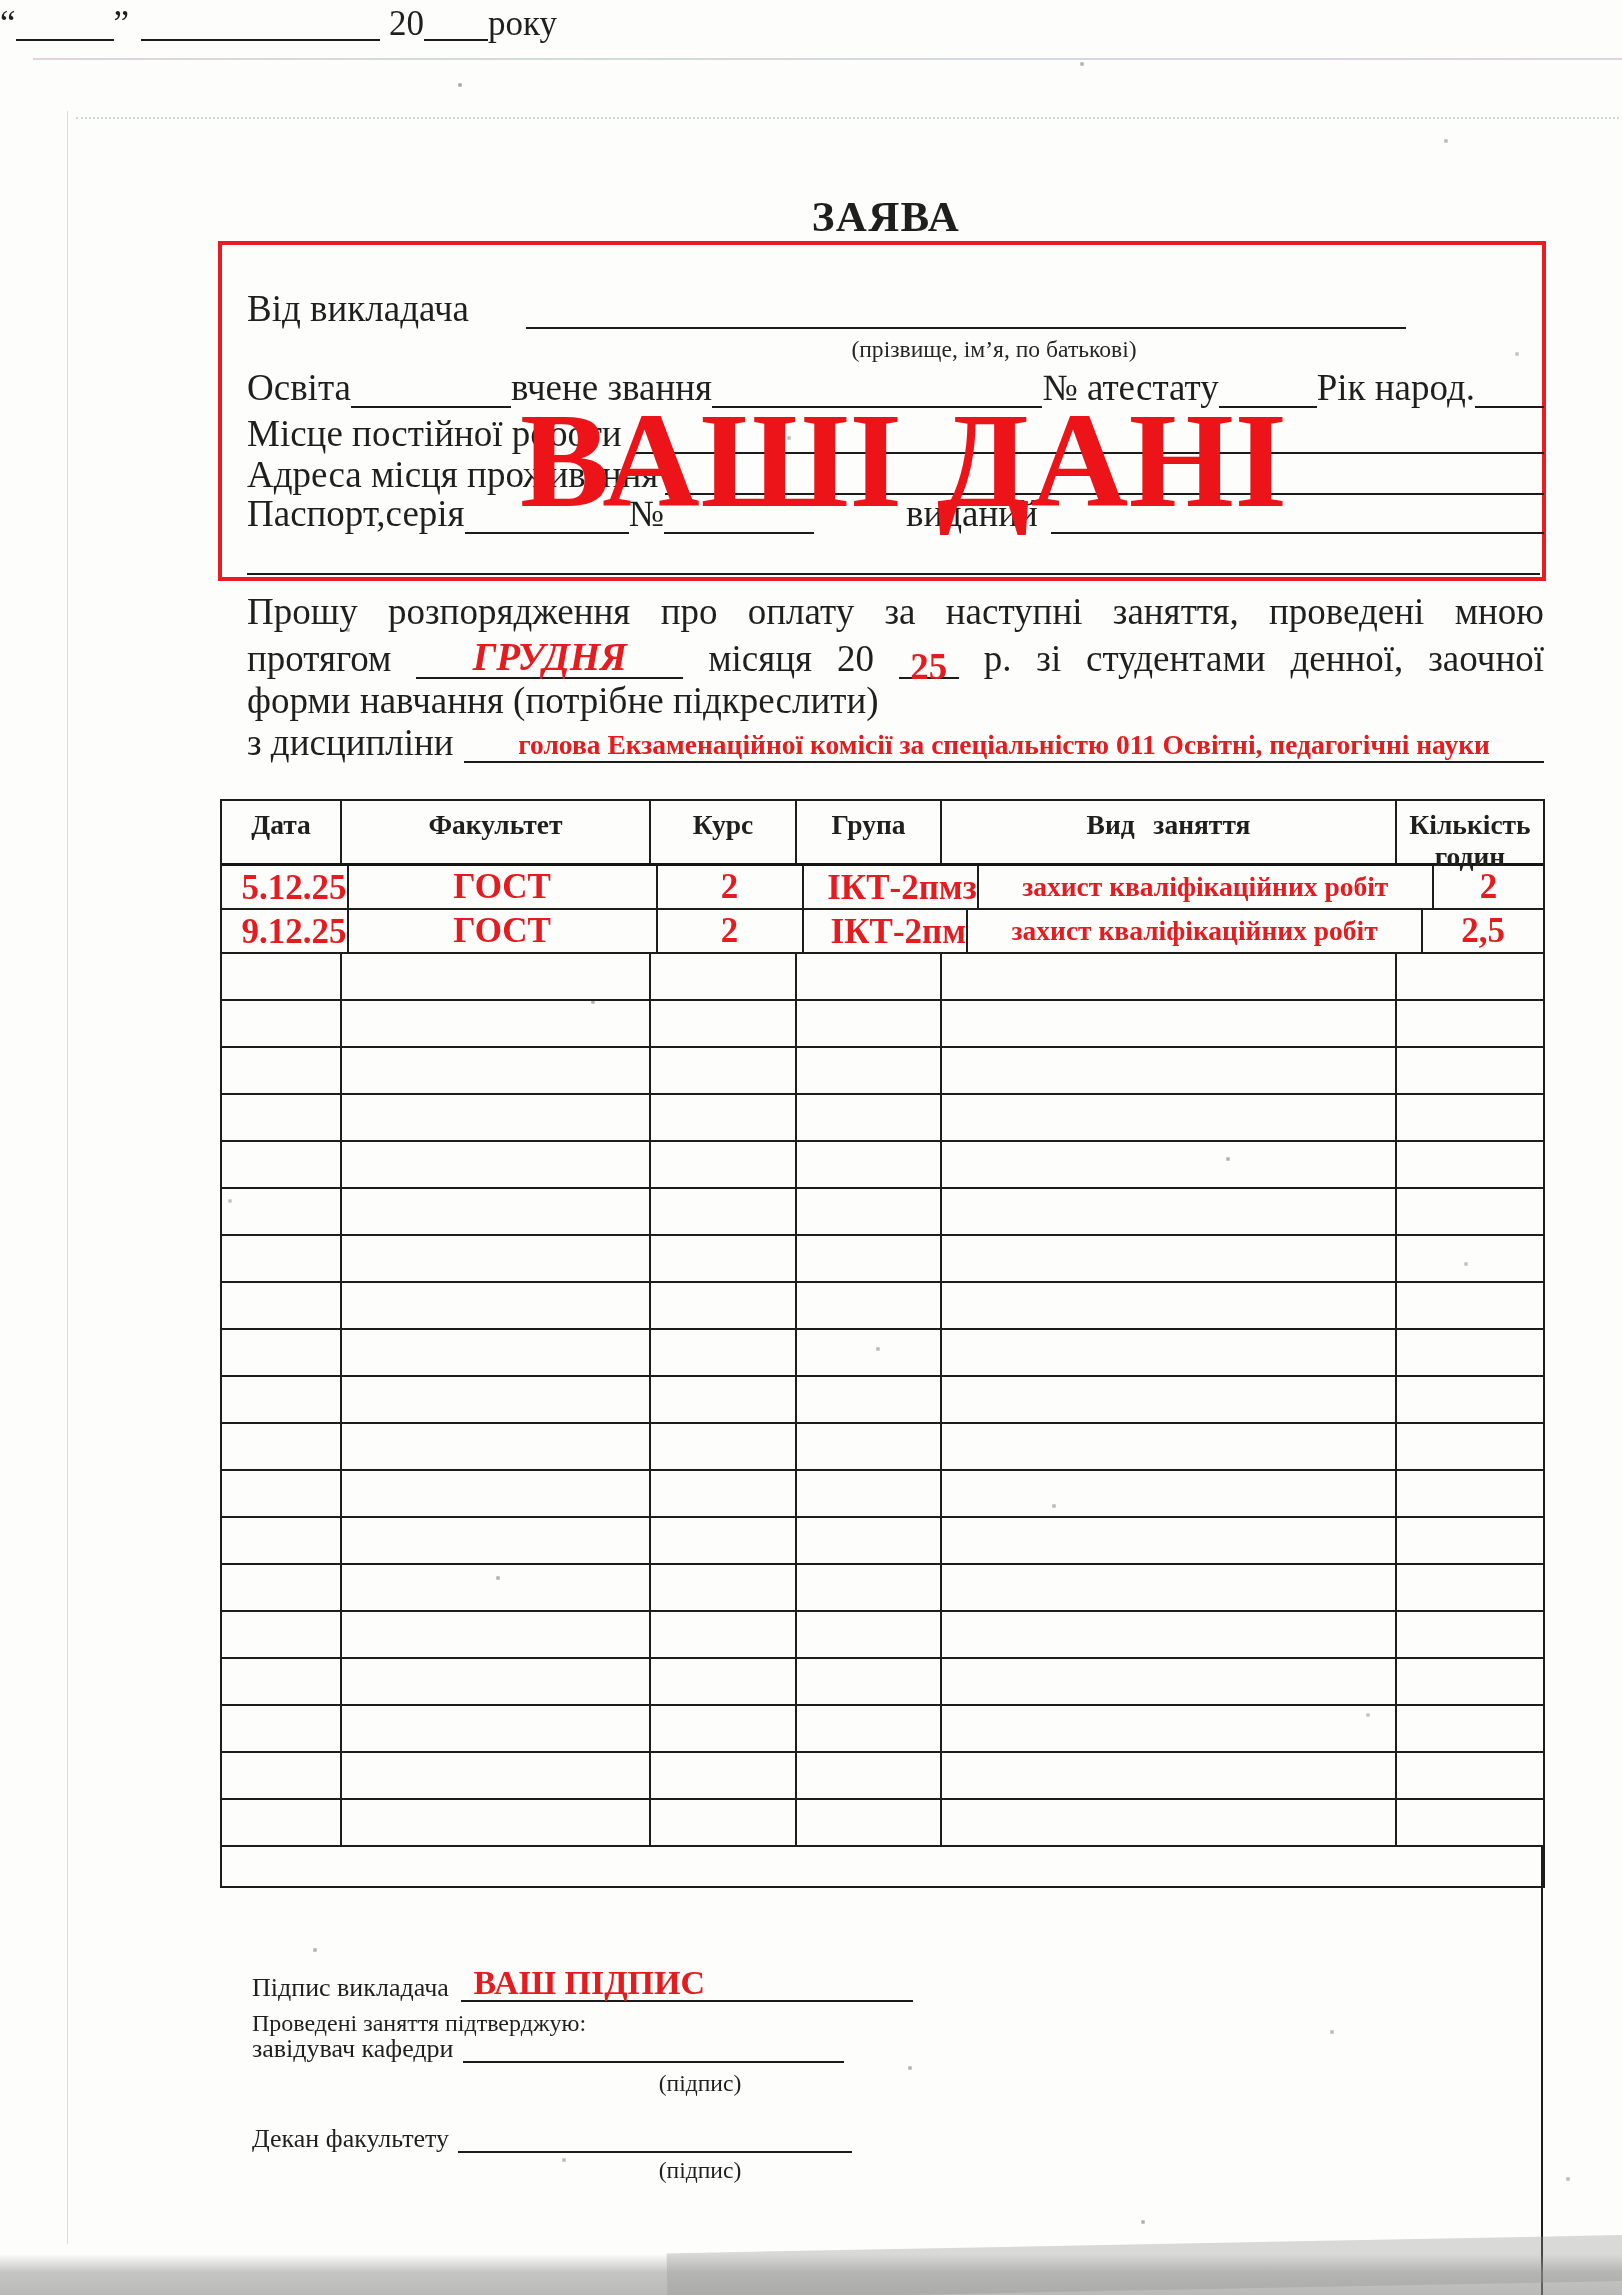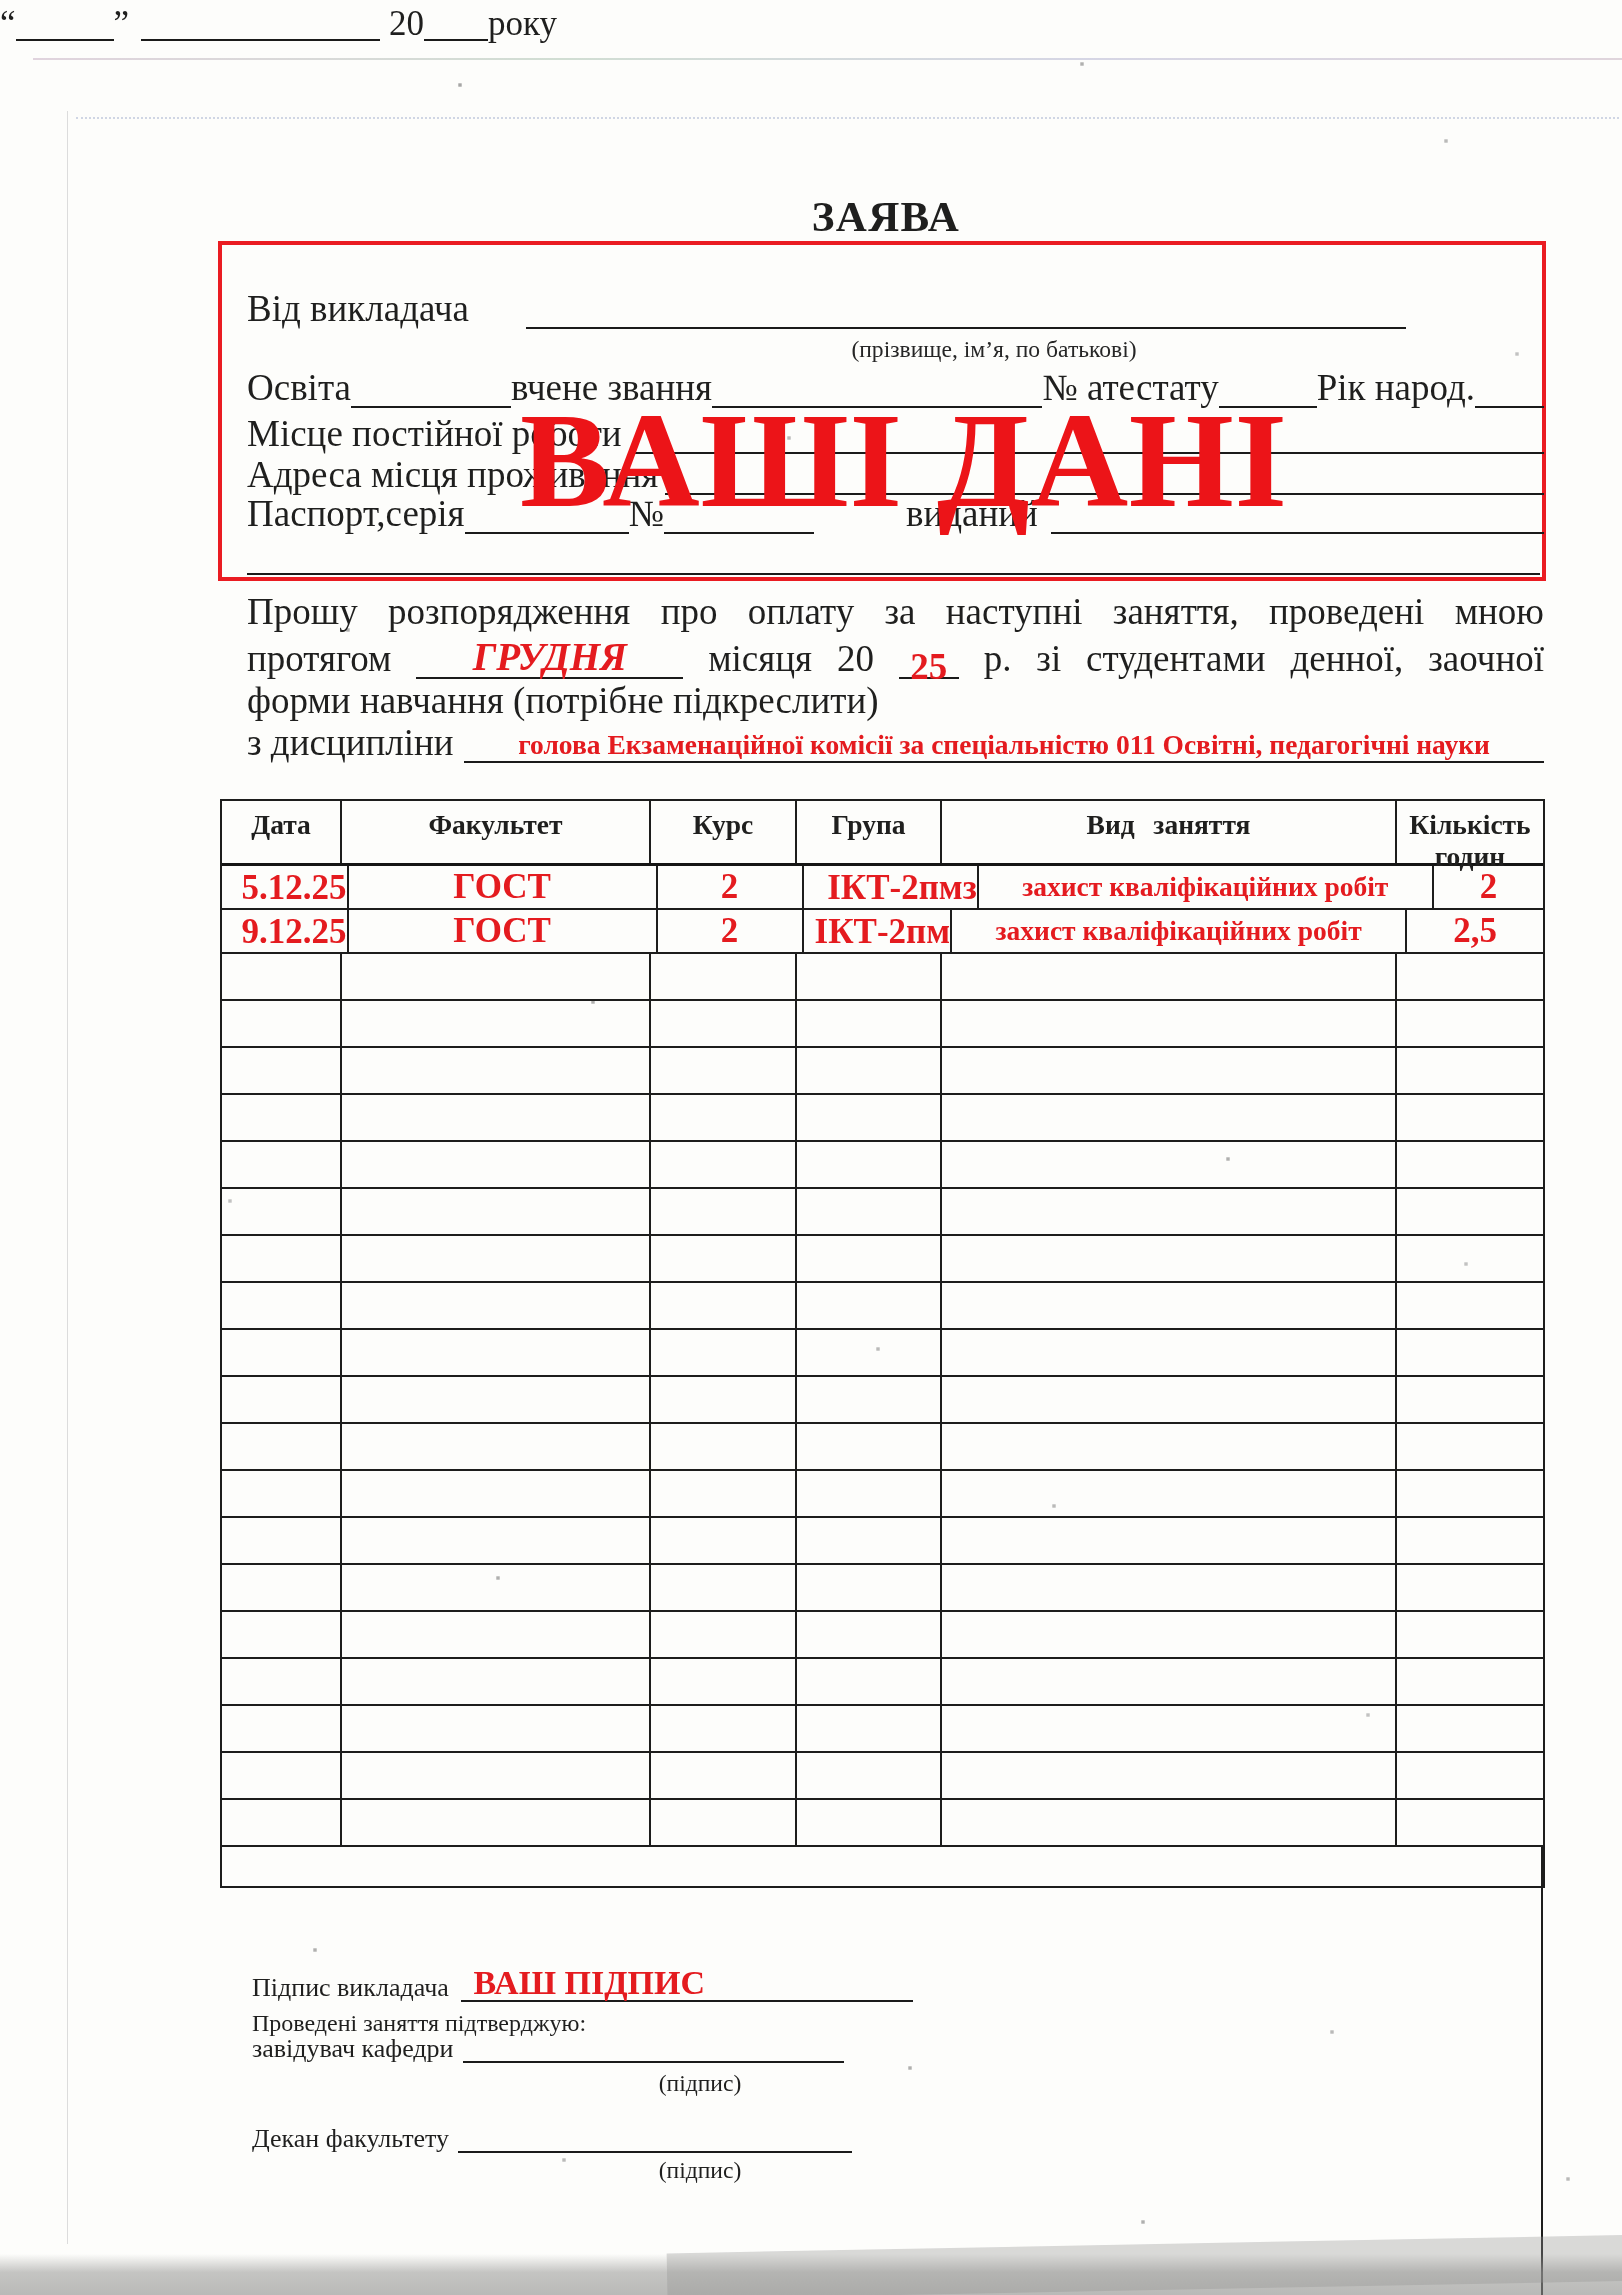--- a/index.html
+++ b/index.html
@@ -234,21 +234,21 @@
       <div class="trow tdata">
         <div class="c c0 cell-left">
           <span class="ovf">9.12.25</span>
         </div>
         <div class="c c1">
           <span>ГОСТ</span>
         </div>
         <div class="c c2">
           <span>2</span>
         </div>
-        <div class="c c3 cell-left" style="padding-left: 11px;">
+        <div class="c c3 cell-left" style="padding-left: 27px;">
           <span class="ovf">ІКТ-2пм</span>
         </div>
         <div class="c c4">
           <span class="activity">захист кваліфікаційних робіт</span>
         </div>
         <div class="c c5">
           <span>2,5</span>
         </div>
       </div>
       <div class="trow tempty">

